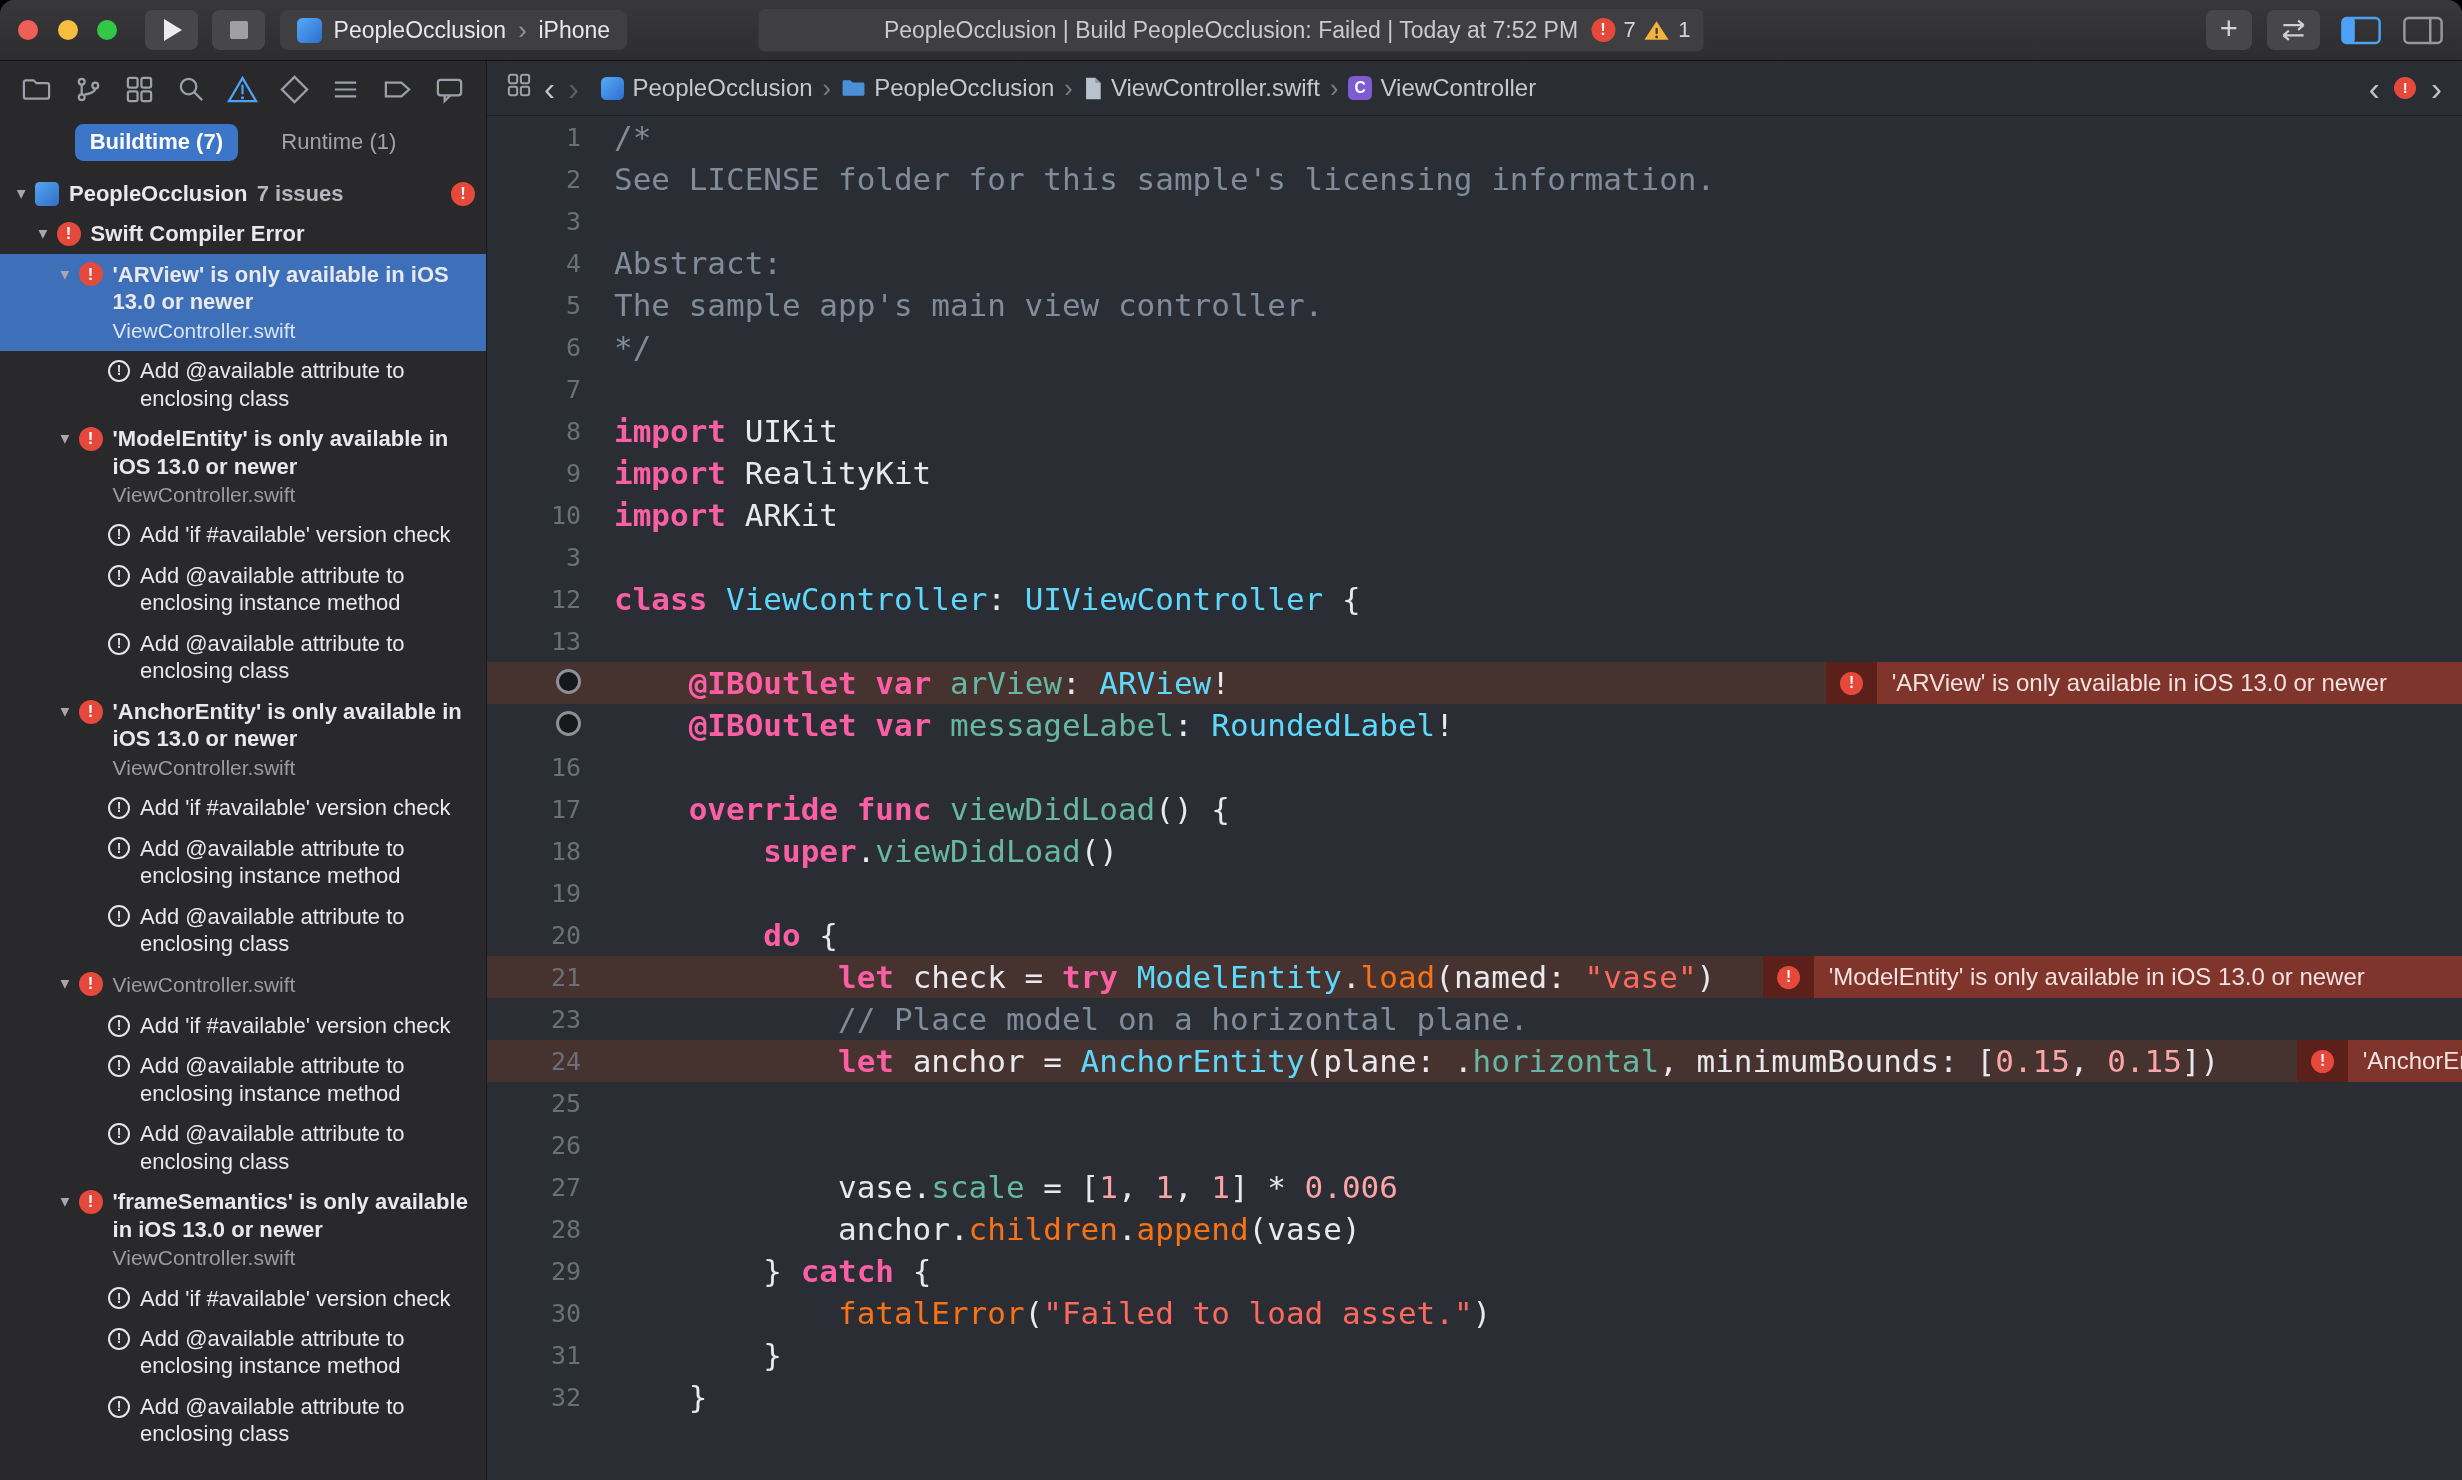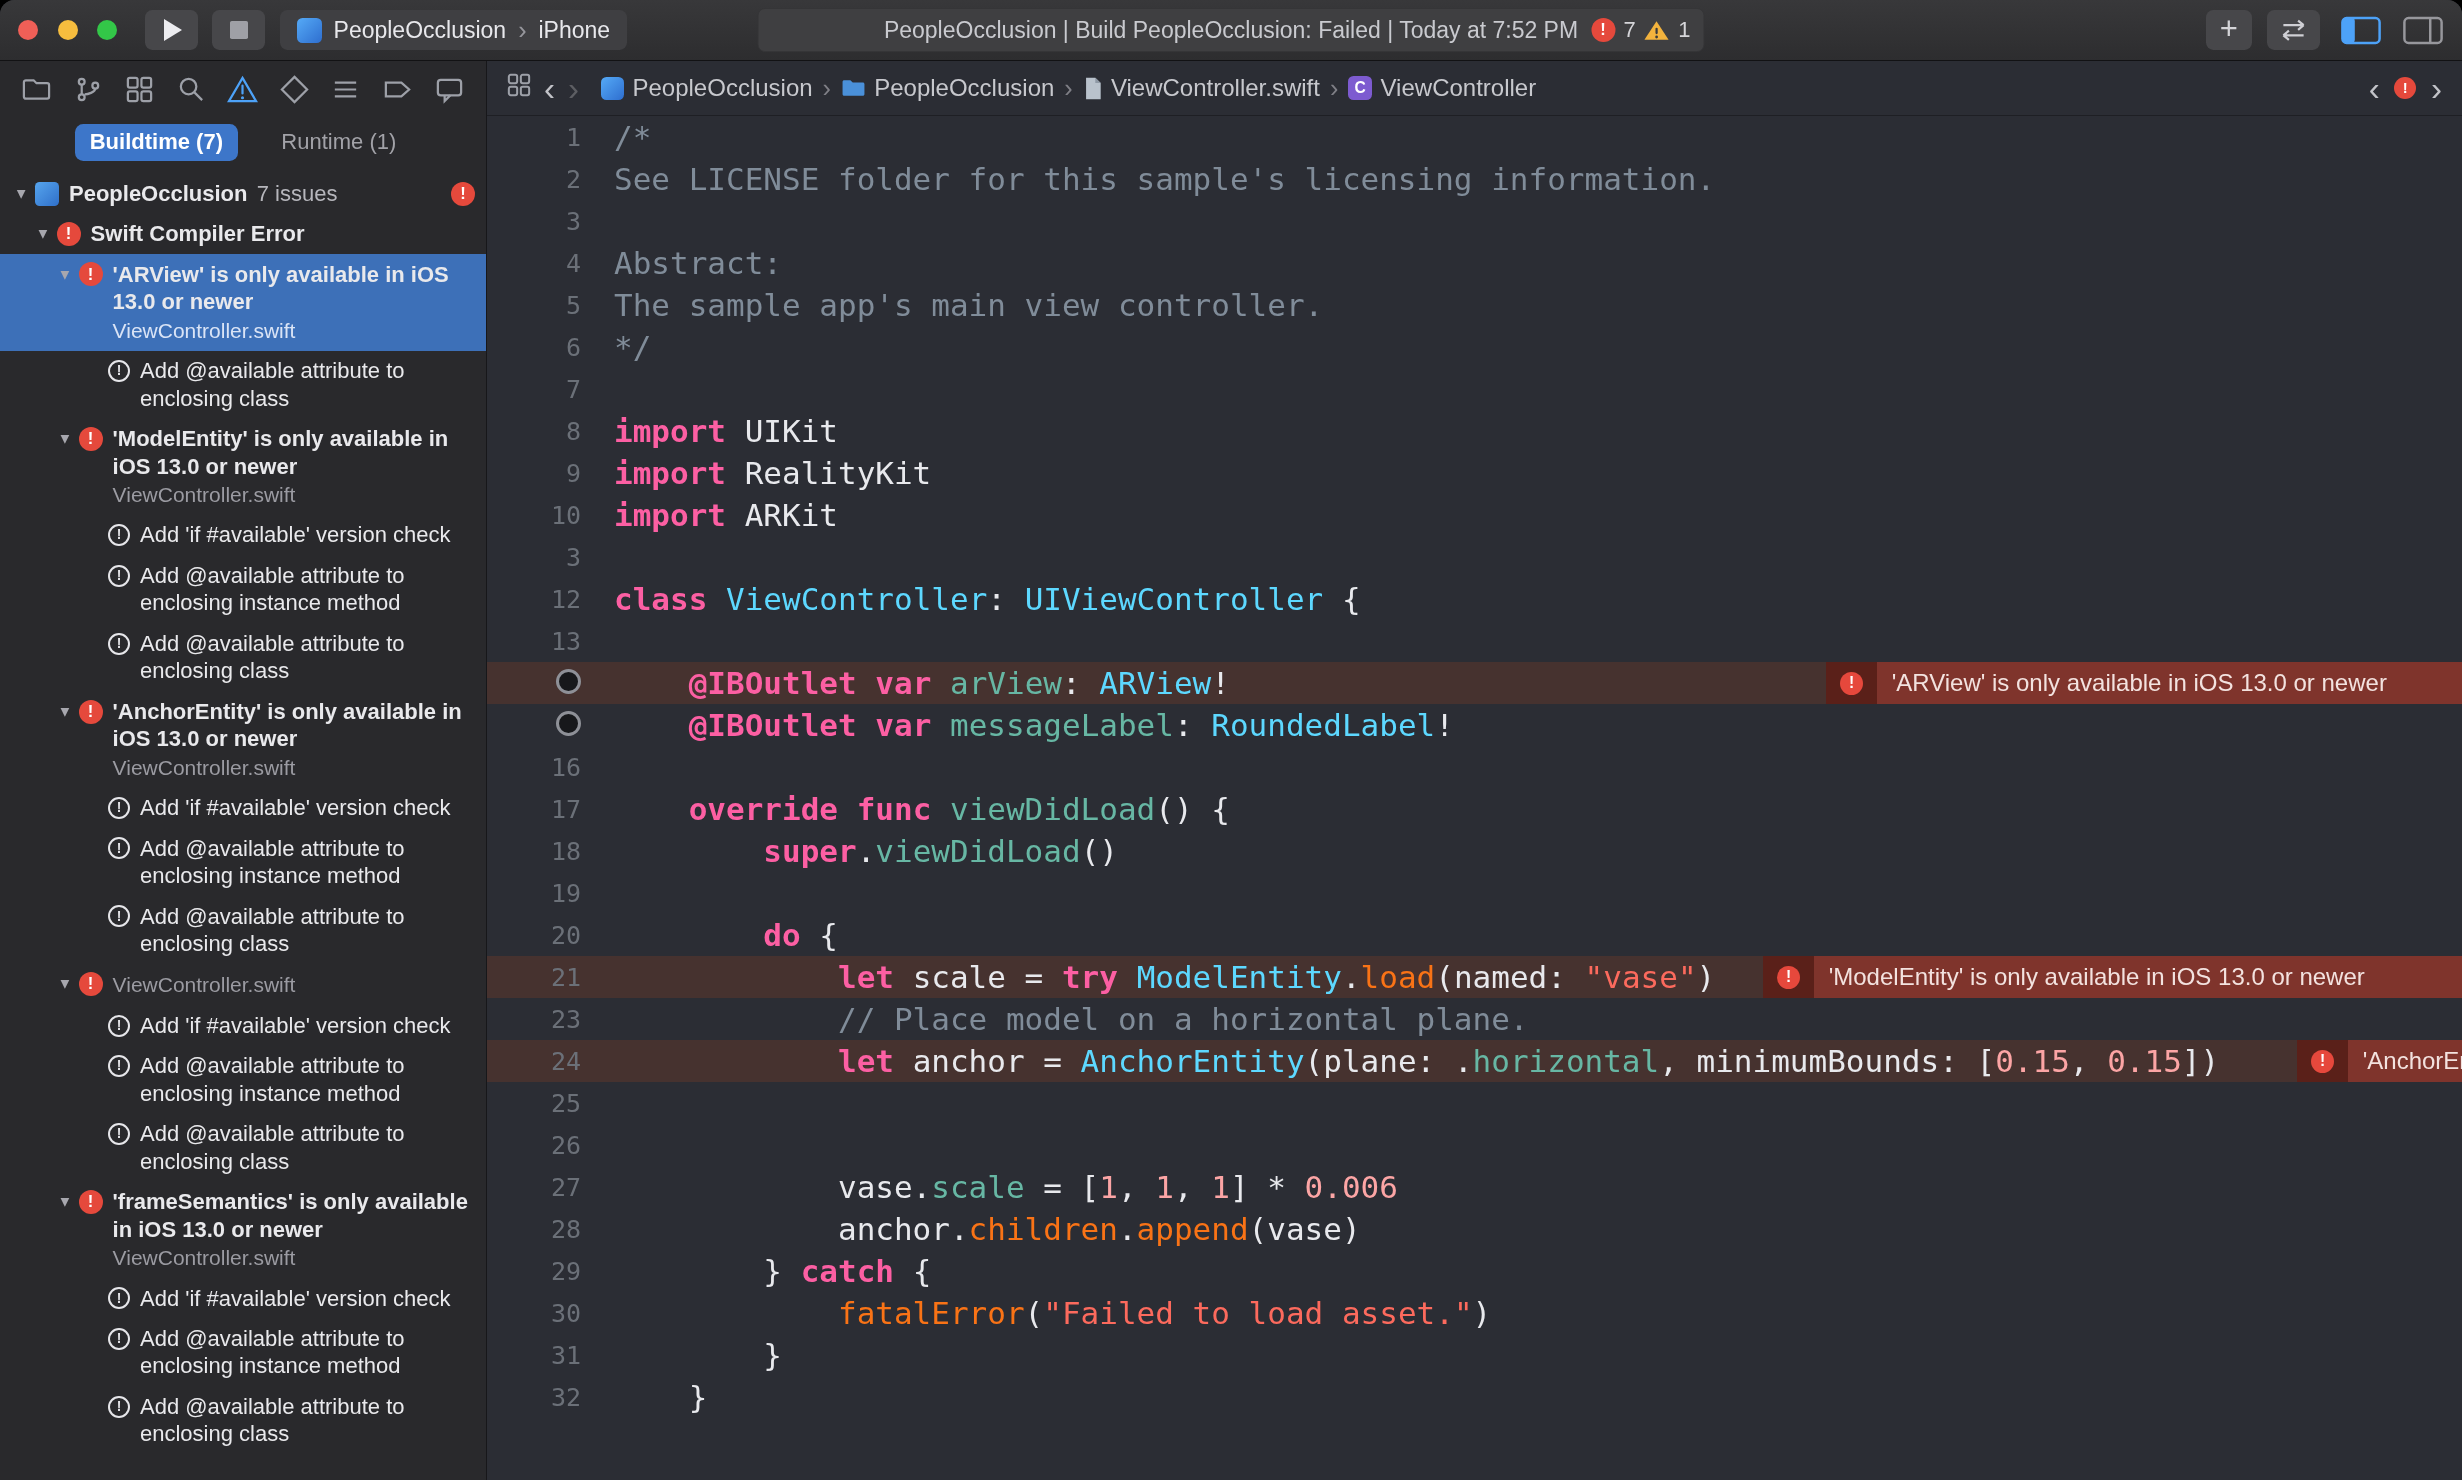--- a/index.html
+++ b/index.html
@@ -54,21 +54,21 @@
   .disc { width:27.6px; flex:none; text-align:center; color:#a7a7ae; font-size:17.5px; line-height:27.6px; }
   .ticon { flex:none; margin-right:10px; }
   .icon-error { width:24px; height:24px; border-radius:50%; background:#e5493c; color:#fff; font-weight:700;
                 font-size:16.6px; display:flex; align-items:center; justify-content:center; margin-top:1.8px; }
   .icon-fixit { width:22px; height:22px; border-radius:50%; border:2.3px solid #e6e6ea; color:#e6e6ea;
                 font-weight:700; font-size:13.8px; display:flex; align-items:center; justify-content:center; margin-top:2.8px; }
   .icon-project { width:24px; height:24px; border-radius:4.6px; background:linear-gradient(135deg,#56a5ee,#2f6fc9); margin-top:1.8px; }
   .tree-content { flex:1; min-width:0; }
   .tree-label { font-weight:600; }
   .lvl3 .tree-label { font-weight:500; }
-  .tree-suffix { color:#b6b6bc; font-weight:400; margin-left:9.2px; }
+  .tree-suffix { color:#b6b6bc; font-weight:700; margin-left:9.2px; }
   .tree-file { color:#9b9ba2; font-size:21px; margin-top:0.9px; font-weight:400; }
   .selected .tree-file { color:#dae4f6; }
   .row-badge { margin-left:auto; flex:none; }
 
   
   .editor { flex:1; min-width:0; display:flex; flex-direction:column; background:#2b2d34; }
   .jumpbar { height:55px; flex:none; display:flex; align-items:center; gap:13px; padding:0 20px;
              font-size:24px; color:#c7c8cd; border-bottom:0.9px solid rgba(0,0,0,.3); }
   .jb-grid svg { stroke:#9da0a8; stroke-width:2.2; fill:none; }
   .jb-back { color:#c2c3c8; font-size:33px; line-height:1; }
@@ -496,21 +496,21 @@
           <div class="code-row">
             <div class="gutter">19</div>
             <div class="code-text"></div>
           </div>
           <div class="code-row">
             <div class="gutter">20</div>
             <div class="code-text"><span class="tok-p">        </span><span class="tok-k">do</span><span class="tok-p"> {</span></div>
           </div>
           <div class="code-row err">
             <div class="gutter">21</div>
-            <div class="code-text"><span class="tok-p">            </span><span class="tok-k">let</span><span class="tok-p"> scale = </span><span class="tok-k">try</span><span class="tok-p"> </span><span class="tok-t">ModelEntity</span><span class="tok-p">.</span><span class="tok-f">load</span><span class="tok-p">(named: </span><span class="tok-s">"vase"</span><span class="tok-p">)</span></div>
+            <div class="code-text"><span class="tok-p">            </span><span class="tok-k">let</span><span class="tok-p"> check = </span><span class="tok-k">try</span><span class="tok-p"> </span><span class="tok-t">ModelEntity</span><span class="tok-p">.</span><span class="tok-f">load</span><span class="tok-p">(named: </span><span class="tok-s">"vase"</span><span class="tok-p">)</span></div>
             <div class="inline-issue" style="width: 699px;">
               <span class="ii-iconbox">
                 <span class="ii-glyph">!</span>
               </span>
               <span class="ii-text">'ModelEntity' is only available in iOS 13.0 or newer</span>
             </div>
           </div>
           <div class="code-row">
             <div class="gutter">23</div>
             <div class="code-text"><span class="tok-p">            </span><span class="tok-c">// Place model on a horizontal plane.</span></div>

